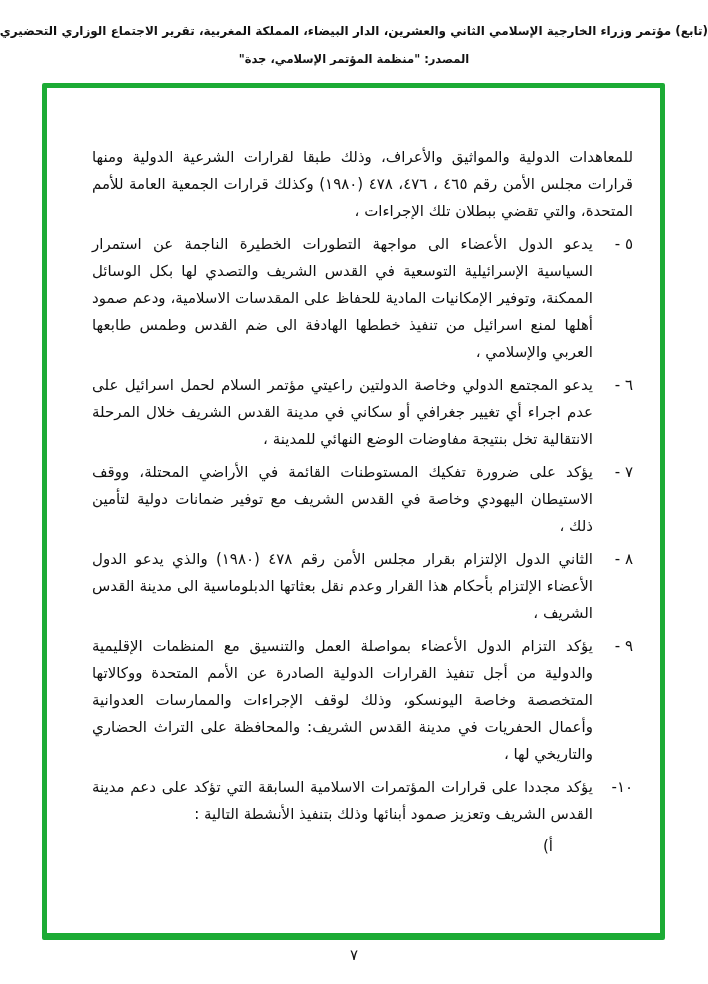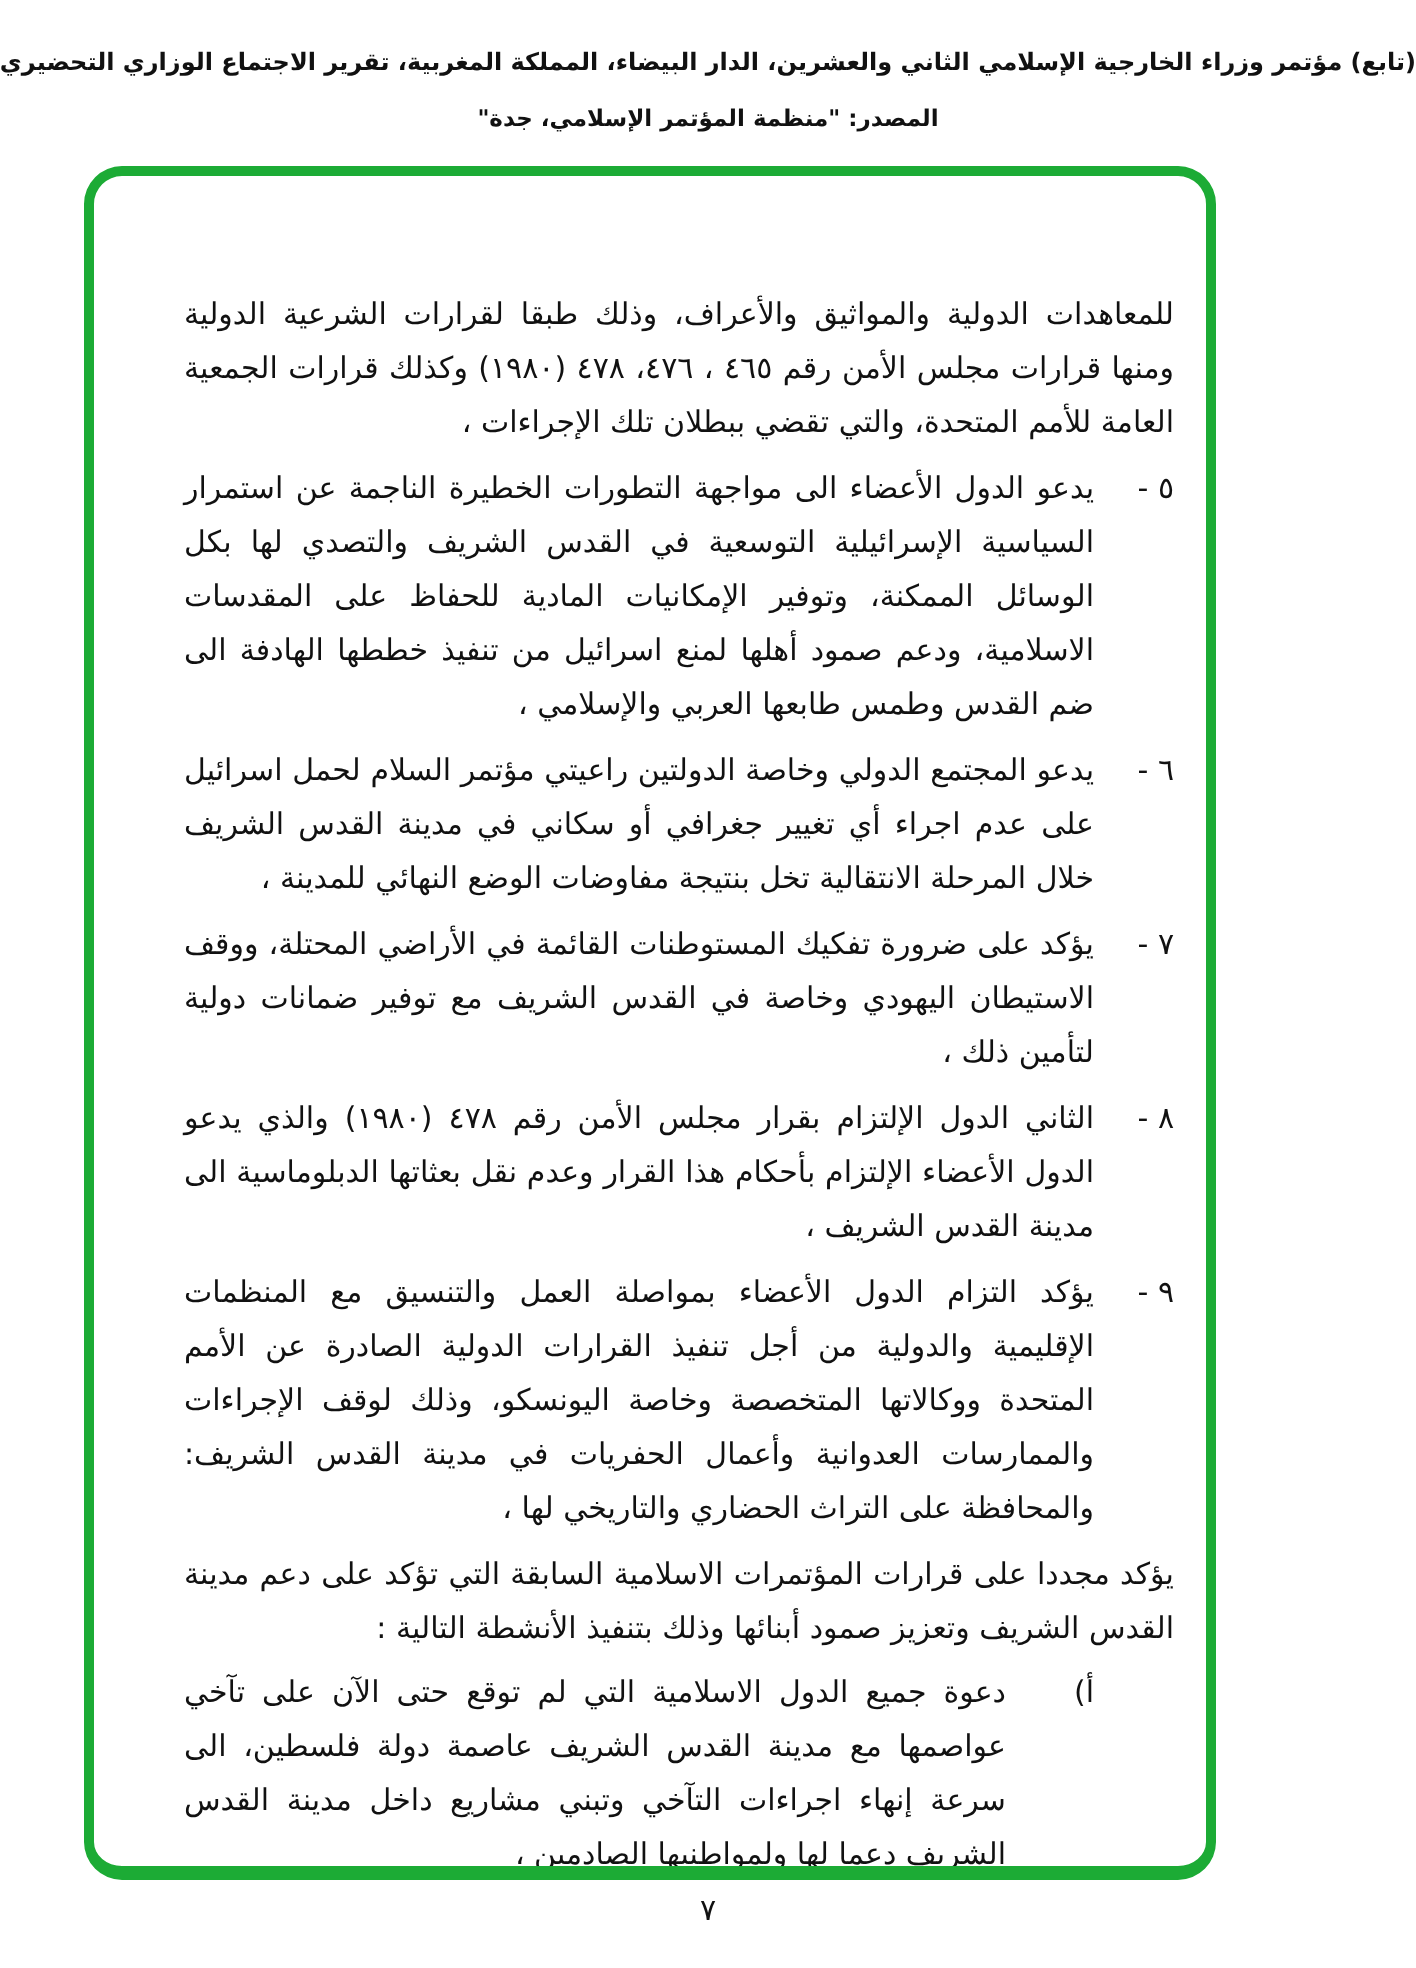--- a/index.html
+++ b/index.html
@@ -34,27 +34,27 @@
     left: 0;
     right: 0;
     text-align: center;
     font-weight: bold;
     font-size: 11.5px;
   }
   .frame {
     position: absolute;
     left: 42px;
     top: 83px;
-    width: 566px;
+    width: 623px;
     height: 857px;
     box-sizing: border-box;
     border: 5px solid #1cab35;
     border-bottom-width: 7px;
-    border-radius: 19px;
-    padding: 56px 16px 0 45px;
+    border-radius: 2px;
+    padding: 56px 27px 0 45px;
     overflow: hidden;
   }
   .intro {
     font-size: 15px;
     line-height: 27px;
     text-align: justify;
   }
   .item {
     display: flex;
     margin-top: 6px;
@@ -125,23 +125,23 @@
         </div>
         <div class="item">
           <div class="item-num">٨ -</div>
           <div class="item-text"><span class="lead">الثاني</span> الدول الإلتزام بقرار مجلس الأمن رقم ٤٧٨ (١٩٨٠) والذي يدعو الدول الأعضاء الإلتزام بأحكام هذا القرار وعدم نقل بعثاتها الدبلوماسية الى مدينة القدس الشريف ،</div>
         </div>
         <div class="item">
           <div class="item-num">٩ -</div>
           <div class="item-text"><span class="lead">يؤكد</span> التزام الدول الأعضاء بمواصلة العمل والتنسيق مع المنظمات الإقليمية والدولية من أجل تنفيذ القرارات الدولية الصادرة عن الأمم المتحدة ووكالاتها المتخصصة وخاصة اليونسكو، وذلك لوقف الإجراءات والممارسات العدوانية وأعمال الحفريات في مدينة القدس الشريف: والمحافظة على التراث الحضاري والتاريخي لها ،</div>
         </div>
         <div class="item">
+          <div class="item-num">١٠-</div>
           <div class="item-text"><span class="lead">يؤكد</span> مجددا على قرارات المؤتمرات الاسلامية السابقة التي تؤكد على دعم مدينة القدس الشريف وتعزيز صمود أبنائها وذلك بتنفيذ الأنشطة التالية :<div class="sub-item">
               <div class="sub-letter">أ)</div>
-              <div class="sub-text">دعوة جميع الدول الاسلامية التي لم توقع حتى الآن على تآخي عواصمها مع مدينة القدس الشريف عاصمة دولة فلسطين، الى سرعة إنهاء اجراءات التآخي وتبني مشاريع داخل مدينة القدس الشريف دعما لها ولمواطنيها الصادمين ،</div>
             </div></div>
         </div>
       </div>
   </div>
 
   <div class="page-number">٧</div>
 
 </div>
 
 </body></html>

